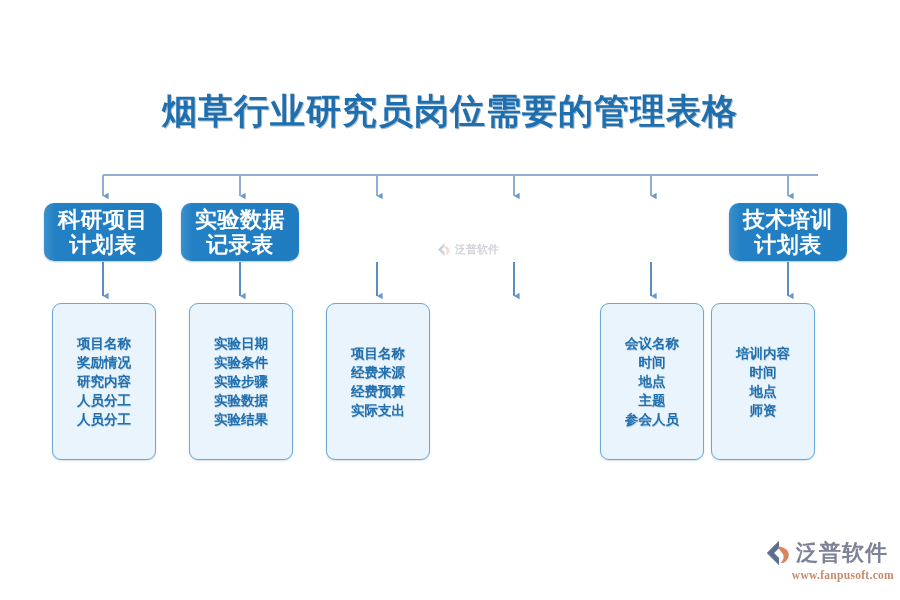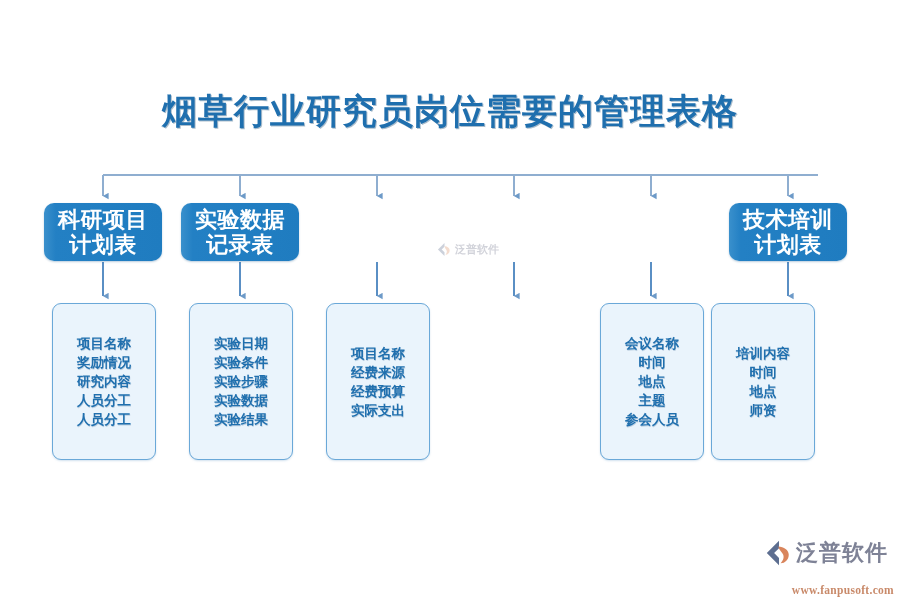--- a/index.html
+++ b/index.html
@@ -141,21 +141,21 @@
     flex: none;
   }
   #corner-logo .logo-name {
     font-size: 22px;
     font-weight: bold;
     color: #7e8296;
     letter-spacing: 1px;
     white-space: nowrap;
   }
   #corner-logo .logo-url {
-    margin-top: 16px;
+    margin-top: 1px;
     font-size: 11.5px;
     font-family: "Liberation Serif", "DejaVu Serif", serif;
     font-weight: bold;
     color: #c98a6a;
     letter-spacing: 0.3px;
     text-align: right;
     white-space: nowrap;
   }
 </style>
 </head>

